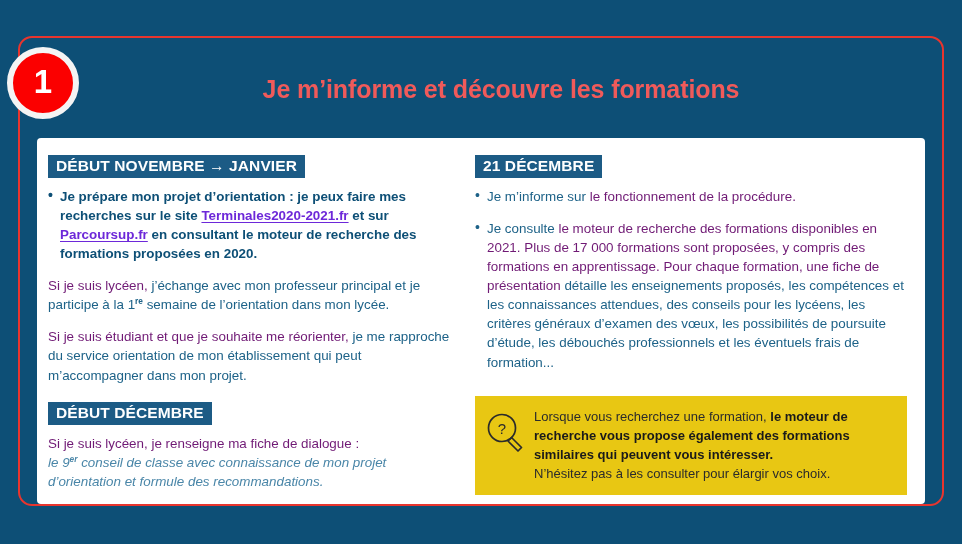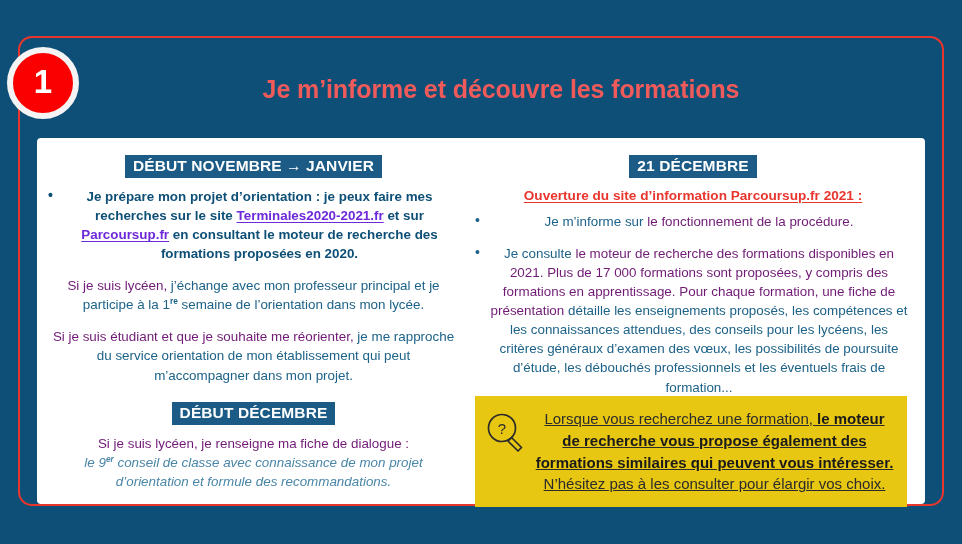--- a/index.html
+++ b/index.html
@@ -89,21 +89,20 @@
   .card {
     position: absolute;
     left: 37px;
     top: 138px;
     width: 888px;
     height: 366px;
     background: #ffffff;
     border-radius: 4px;
     box-sizing: border-box;
     display: flex;
-    text-align: center;
   }
 
   .col-left {
     width: 430px;
     padding: 17px 8px 0 11px;
     box-sizing: border-box;
   }
   .col-right {
     width: 458px;
     padding: 17px 14px 0 8px;
@@ -184,23 +183,22 @@
     width: 432px;
     background: #e8c713;
     padding: 12px 12px 12px 10px;
     box-sizing: border-box;
     display: flex;
     align-items: flex-start;
     gap: 9px;
   }
   .callout-txt {
     color: #2b2b2b;
-    font-size: 15px;
+    font-size: 13px;
     line-height: 1.45;
-    text-decoration: underline;
   }
   .callout-txt b { font-weight: bold; color: #1a1a1a; }
   .mag { flex: 0 0 auto; margin-top: 4px; }
 </style>
 </head>
 <body>
 
 <div class="frame"></div>
 
 <div class="header">
@@ -234,21 +232,20 @@
     <p class="txt">
       <b>Si je suis lycéen, je renseigne ma fiche de dialogue :</b><br>
       <span class="muted-i">le 9</span><sup class="muted-i">er</sup><span class="muted-i"> conseil de classe avec connaissance de mon projet d’orientation et formule des recommandations.</span>
     </p>
   </div>
 
   <div class="col-right">
 
     <div class="chip">21 DÉCEMBRE</div>
 
-    <span class="red-head">Ouverture du site d’information Parcoursup.fr 2021 :</span>
 
     <p class="txt bullet plain">
       <span>Je m’informe sur </span><b>le fonctionnement de la procédure.</b>
     </p>
 
     <p class="txt bullet plain gap-lg">
       <span>Je consulte </span><b>le moteur de recherche des formations disponibles en 2021. Plus de 17 000 formations sont proposées, y compris des formations en apprentissage. Pour chaque formation, une fiche de présentation</b><span> détaille les enseignements proposés, les compétences et les connaissances attendues, des conseils pour les lycéens, les critères généraux d’examen des vœux, les possibilités de poursuite d’étude, les débouchés professionnels et les éventuels frais de formation...</span>
     </p>
 
     <div class="callout">

